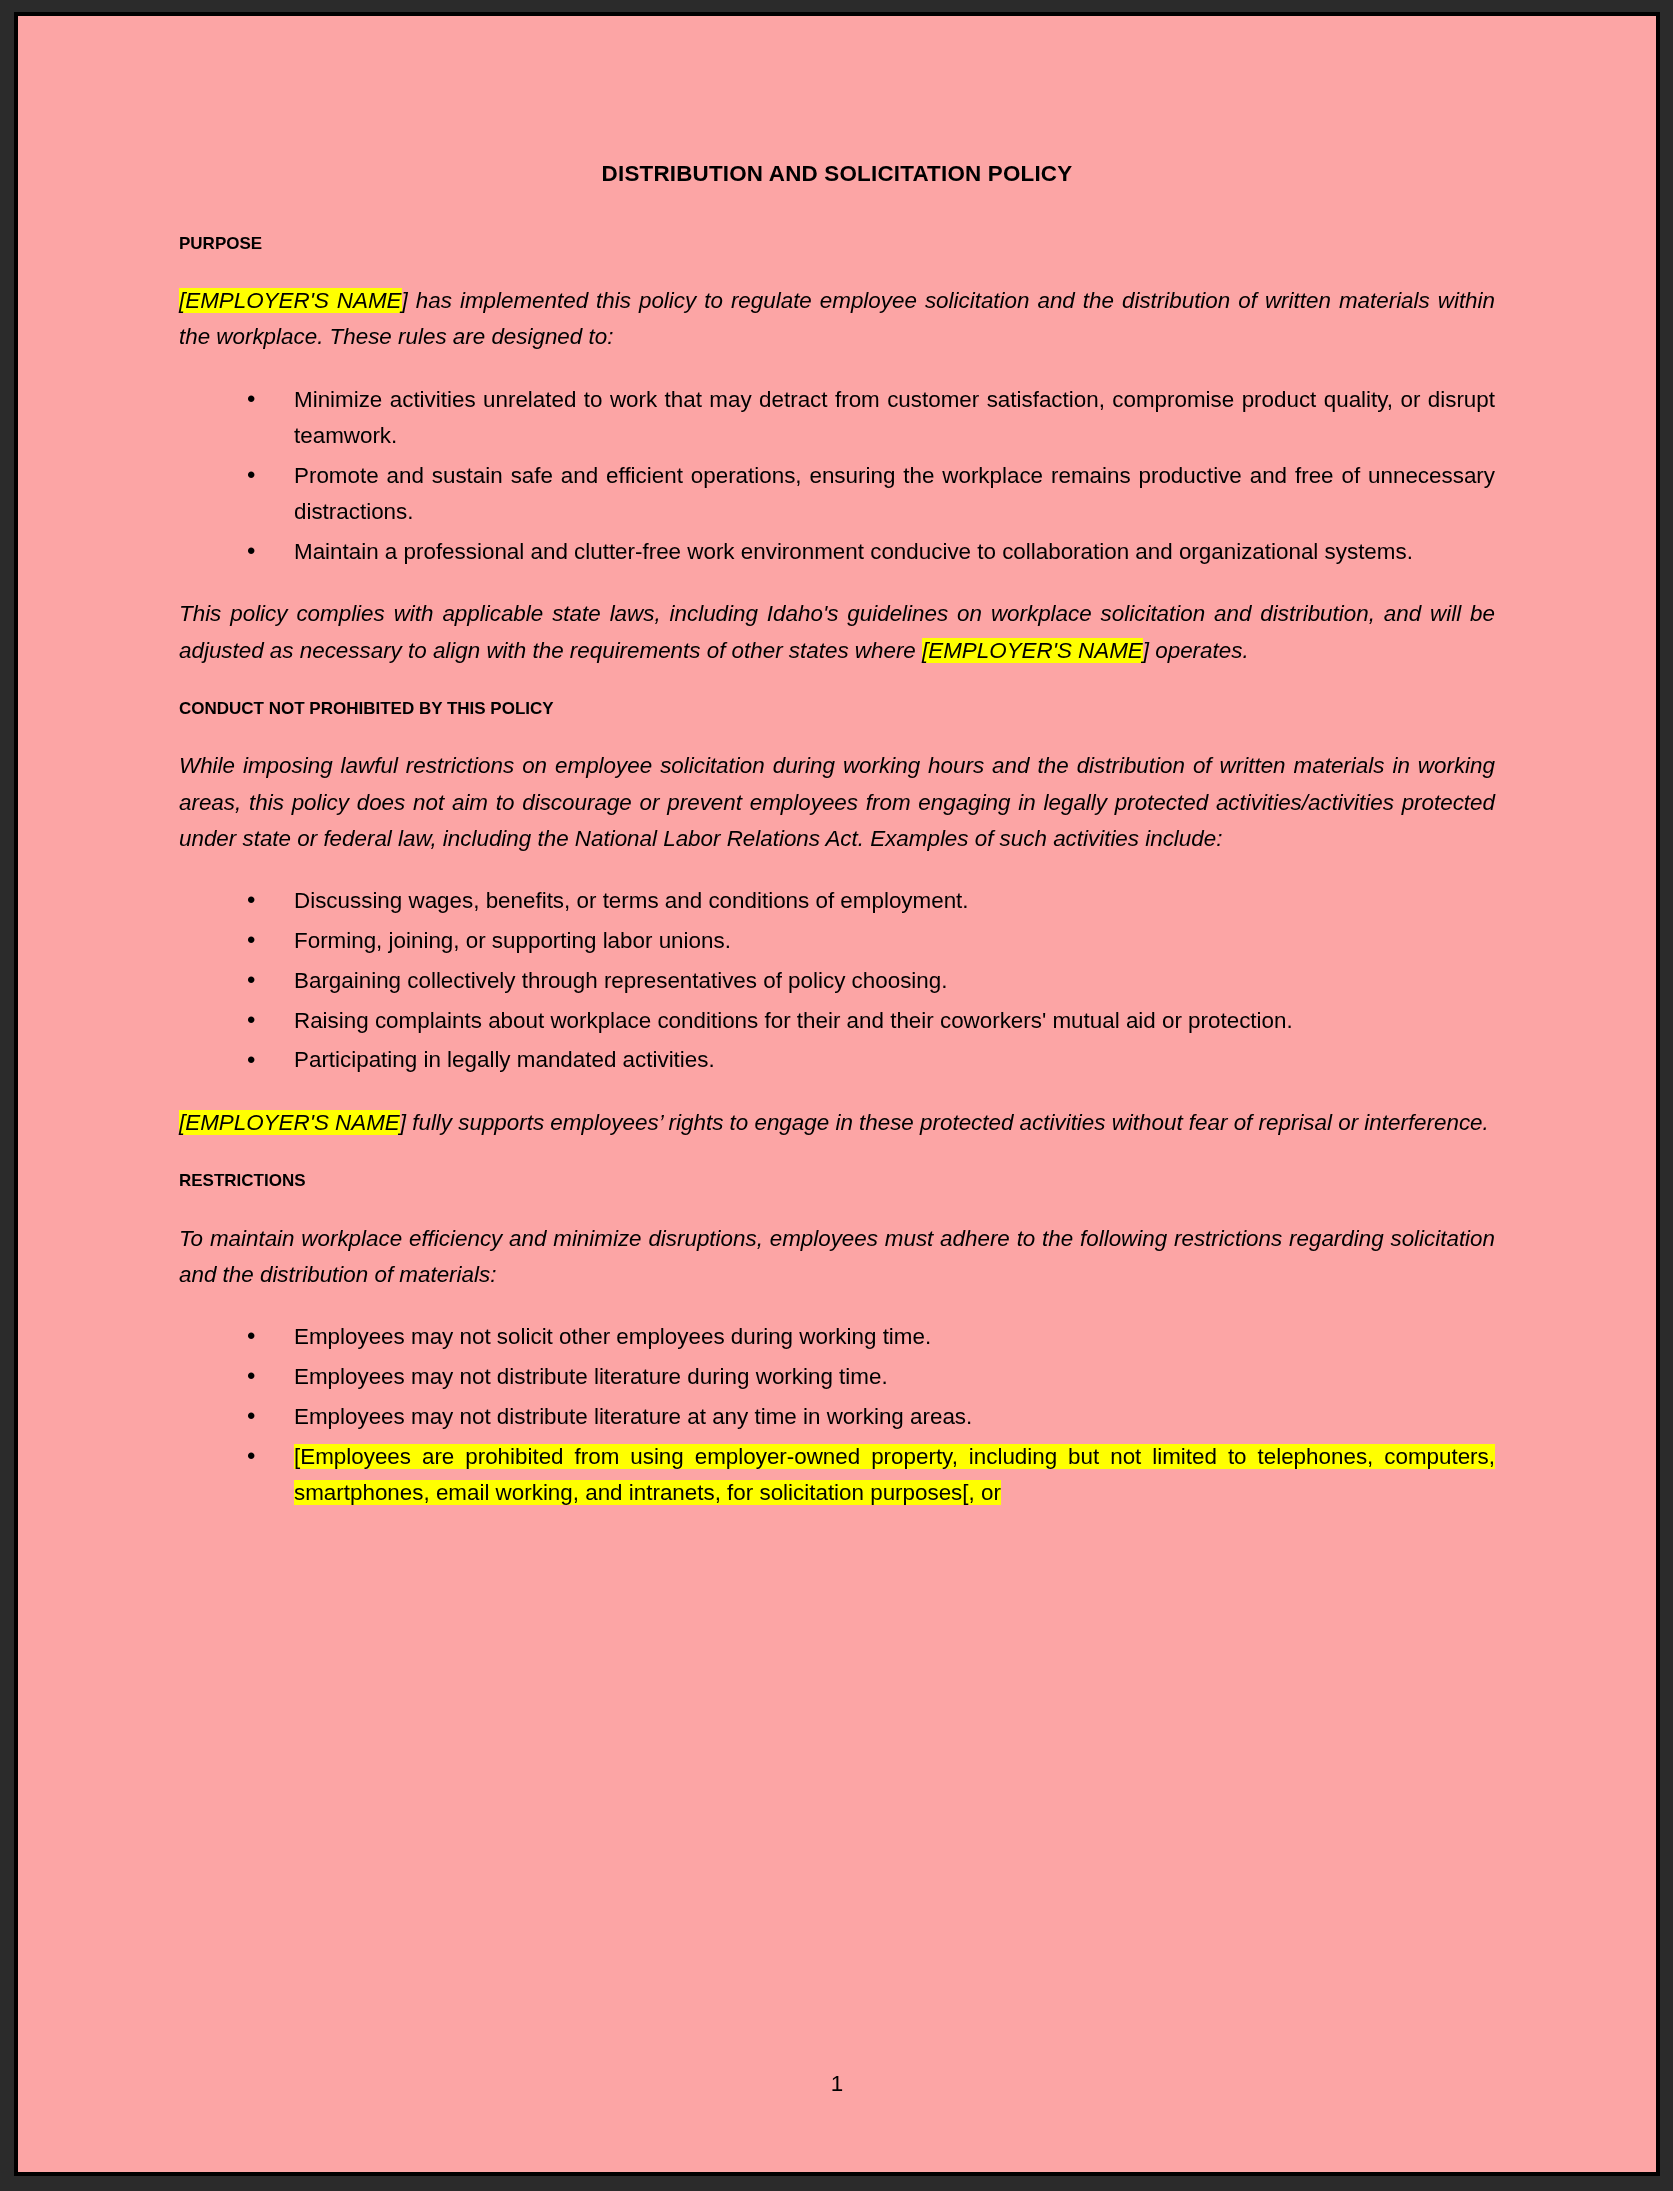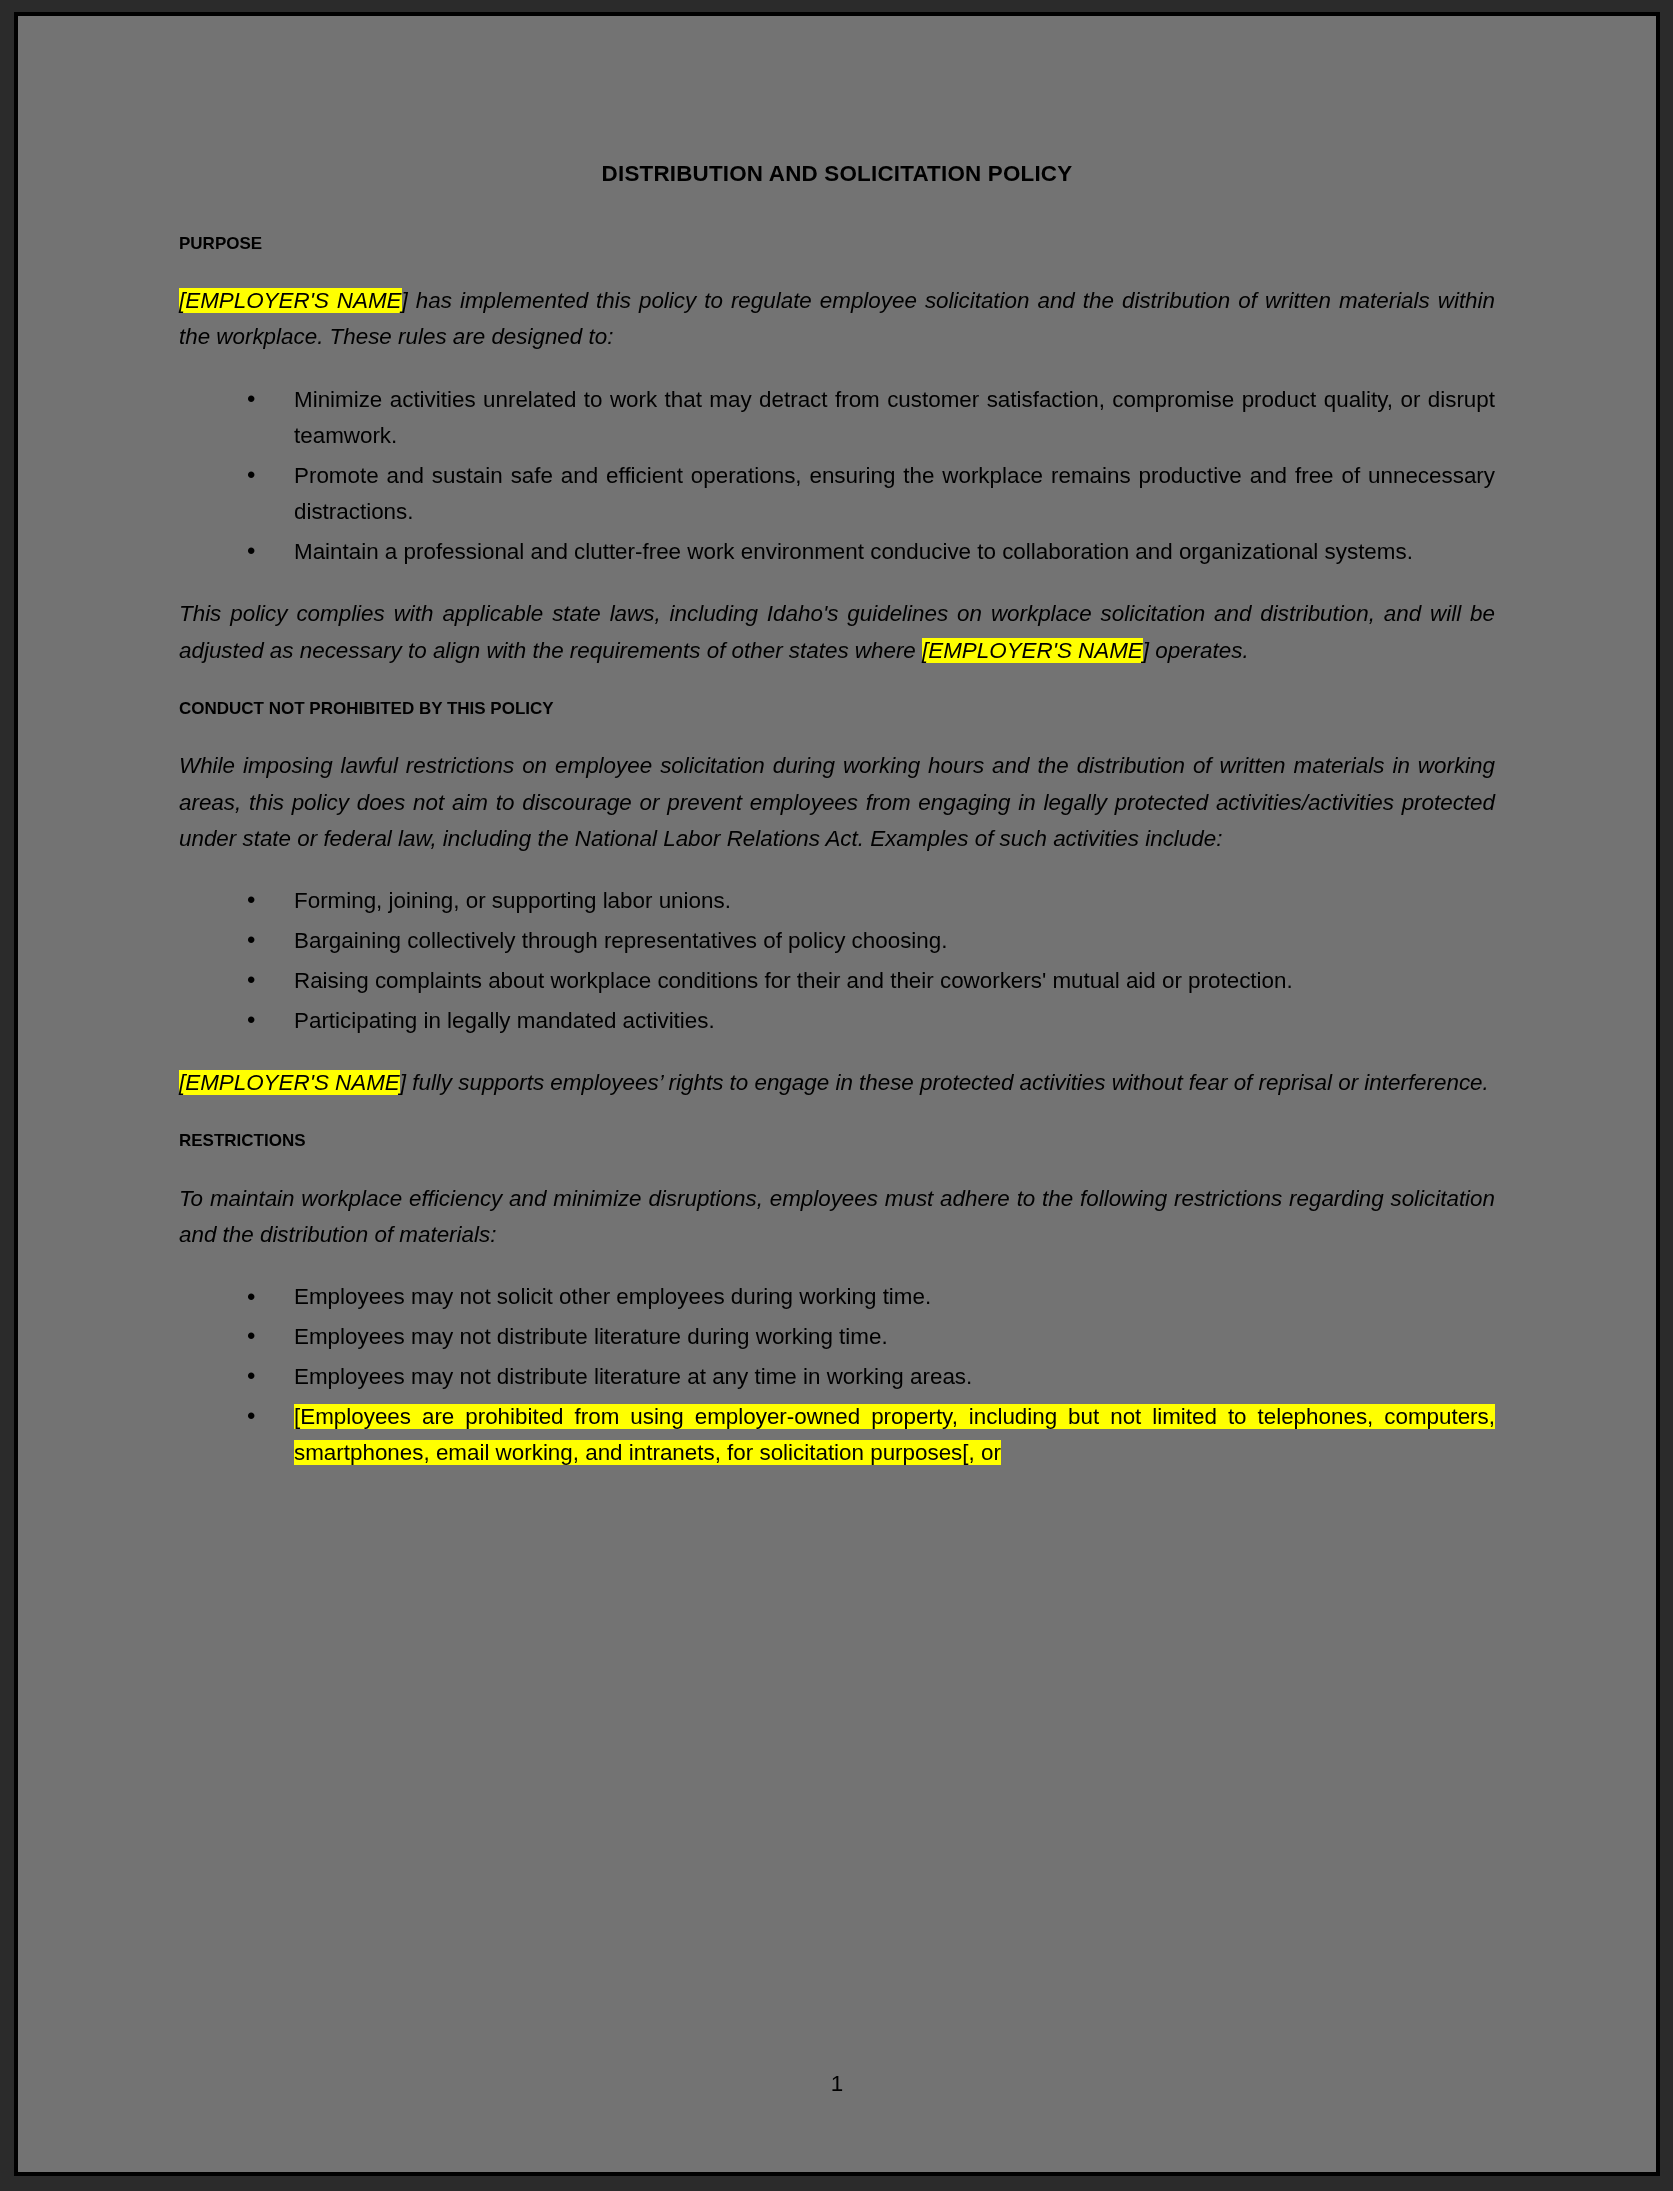--- a/index.html
+++ b/index.html
@@ -13,21 +13,21 @@
     font-family: "Liberation Sans", sans-serif;
     display: flex;
     justify-content: center;
     align-items: flex-start;
   }
   .page {
     position: relative;
     width: 1646px;
     height: 2164px;
     margin-top: 12.3px;
-    background: #737373;
+    background: #fca5a5;
     border: 4.4px solid #000000;
     box-sizing: border-box;
     overflow: hidden;
   }
   .content {
     position: absolute;
     left: 161px;
     right: 161px;
     top: 140px;
     font-size: 22.4px;
@@ -109,20 +109,21 @@
       <li>Maintain a professional and clutter-free work environment conducive to collaboration and organizational systems.</li>
     </ul>
 
     <p class="body-text"><span>This policy complies with applicable state laws, including Idaho's guidelines on workplace solicitation and distribution, and will be adjusted as necessary to align with the requirements of other states where </span><span class="hl">[EMPLOYER'S NAME</span><span>] operates.</span></p>
 
     <div class="section-heading">CONDUCT NOT PROHIBITED BY THIS POLICY</div>
 
     <p class="body-text">While imposing lawful restrictions on employee solicitation during working hours and the distribution of written materials in working areas, this policy does not aim to discourage or prevent employees from engaging in legally protected activities/activities protected under state or federal law, including the National Labor Relations Act. Examples of such activities include:</p>
 
     <ul class="bullets">
+      <li class="nojustify">Discussing wages, benefits, or terms and conditions of employment.</li>
       <li class="nojustify">Forming, joining, or supporting labor unions.</li>
       <li class="nojustify">Bargaining collectively through representatives of policy choosing.</li>
       <li>Raising complaints about workplace conditions for their and their coworkers' mutual aid or protection.</li>
       <li class="nojustify">Participating in legally mandated activities.</li>
     </ul>
 
     <p class="body-text"><span class="hl">[EMPLOYER'S NAME</span><span>] fully supports employees’ rights to engage in these protected activities without fear of reprisal or interference.</span></p>
 
     <div class="section-heading">RESTRICTIONS</div>
 

